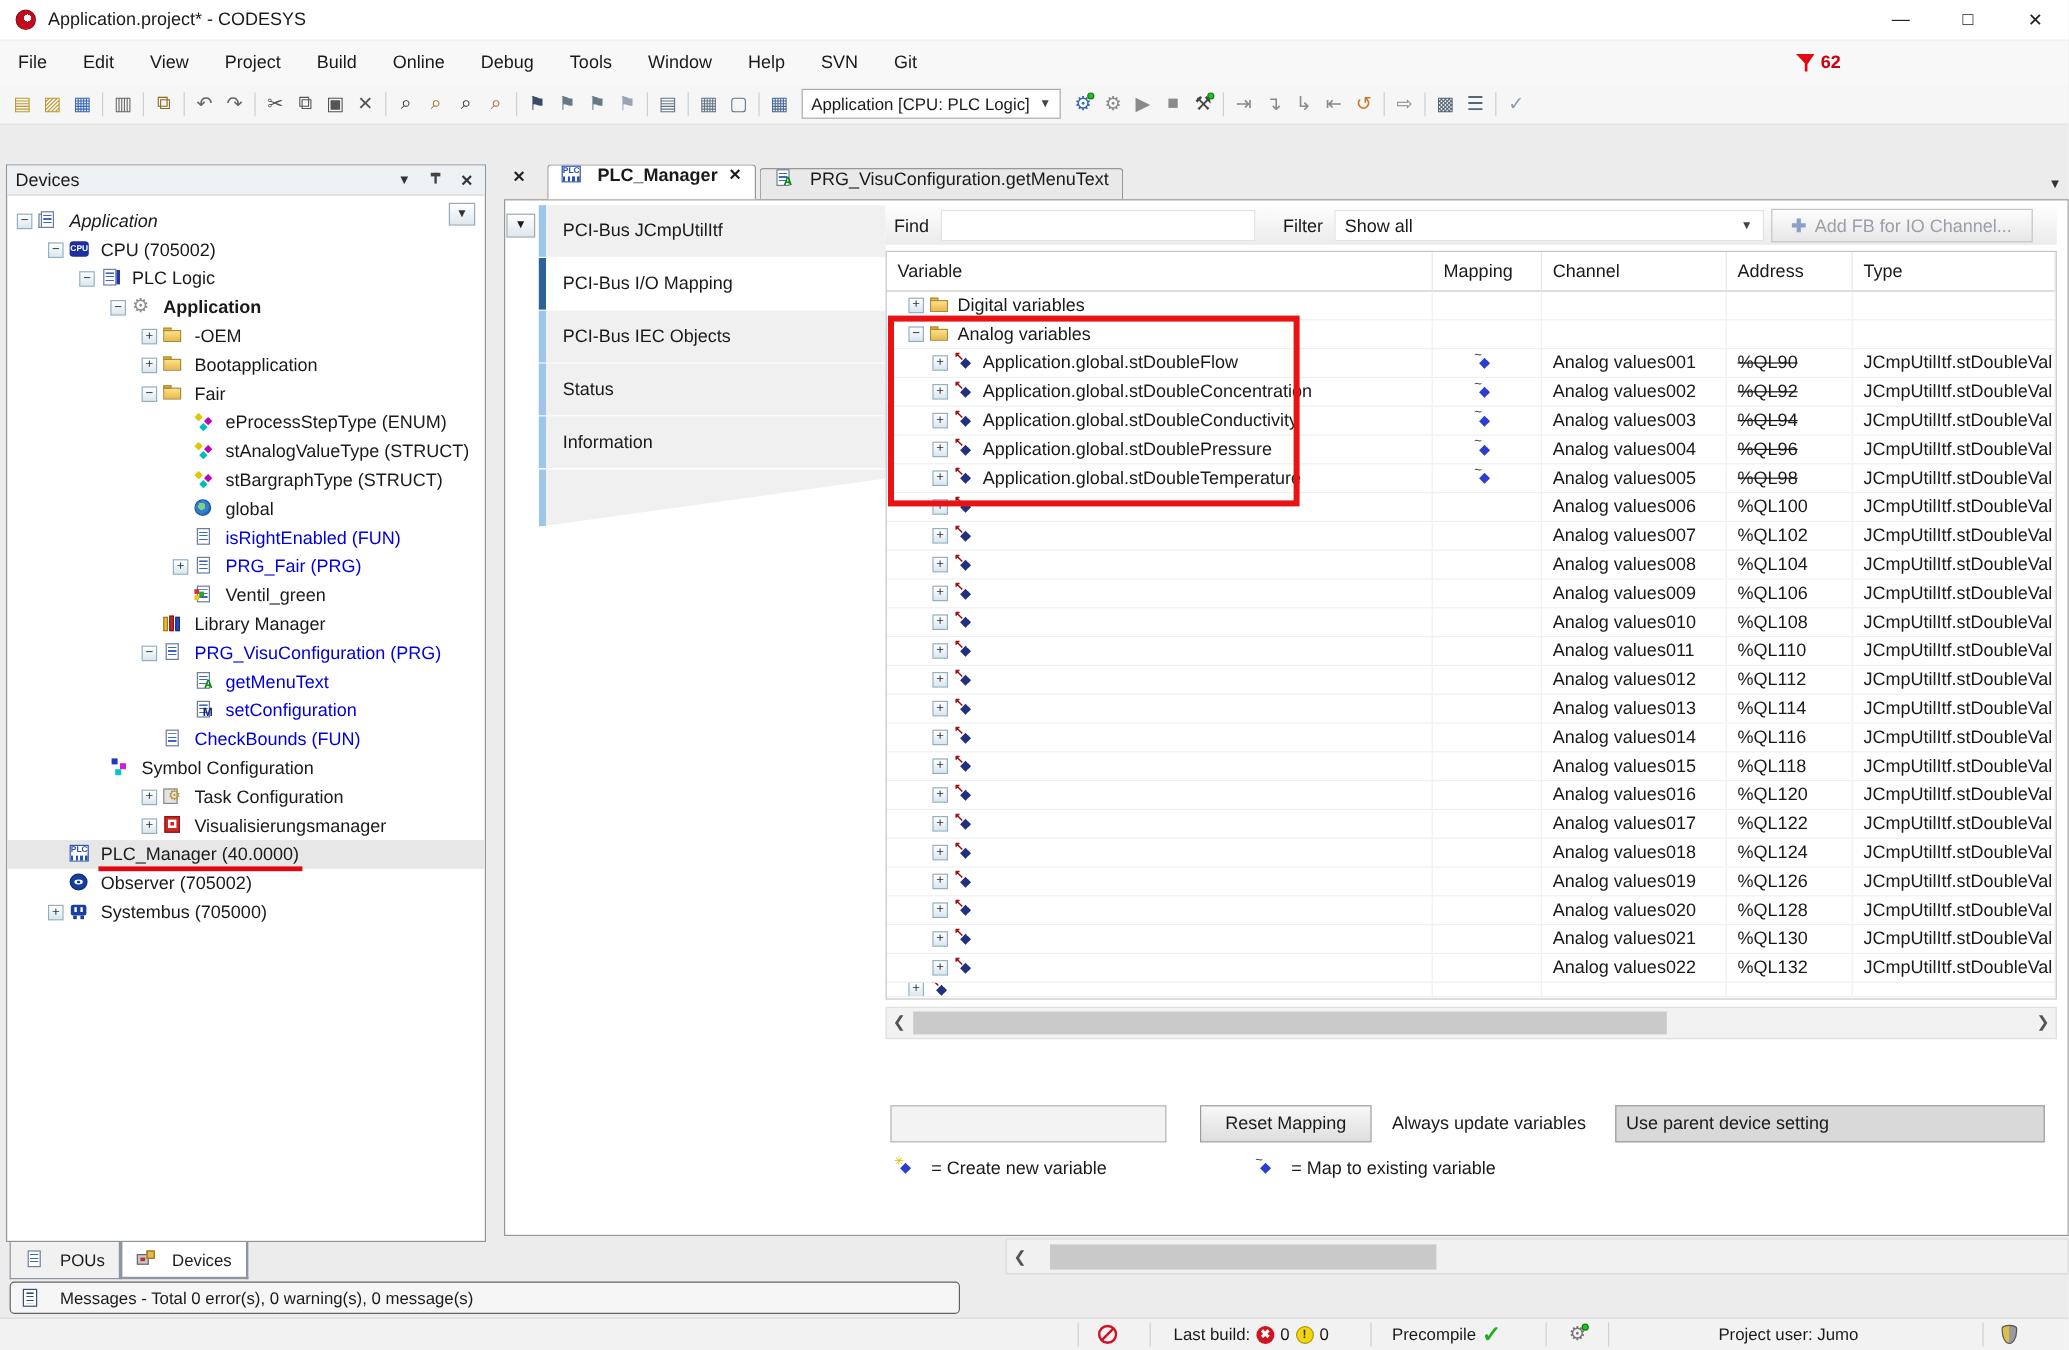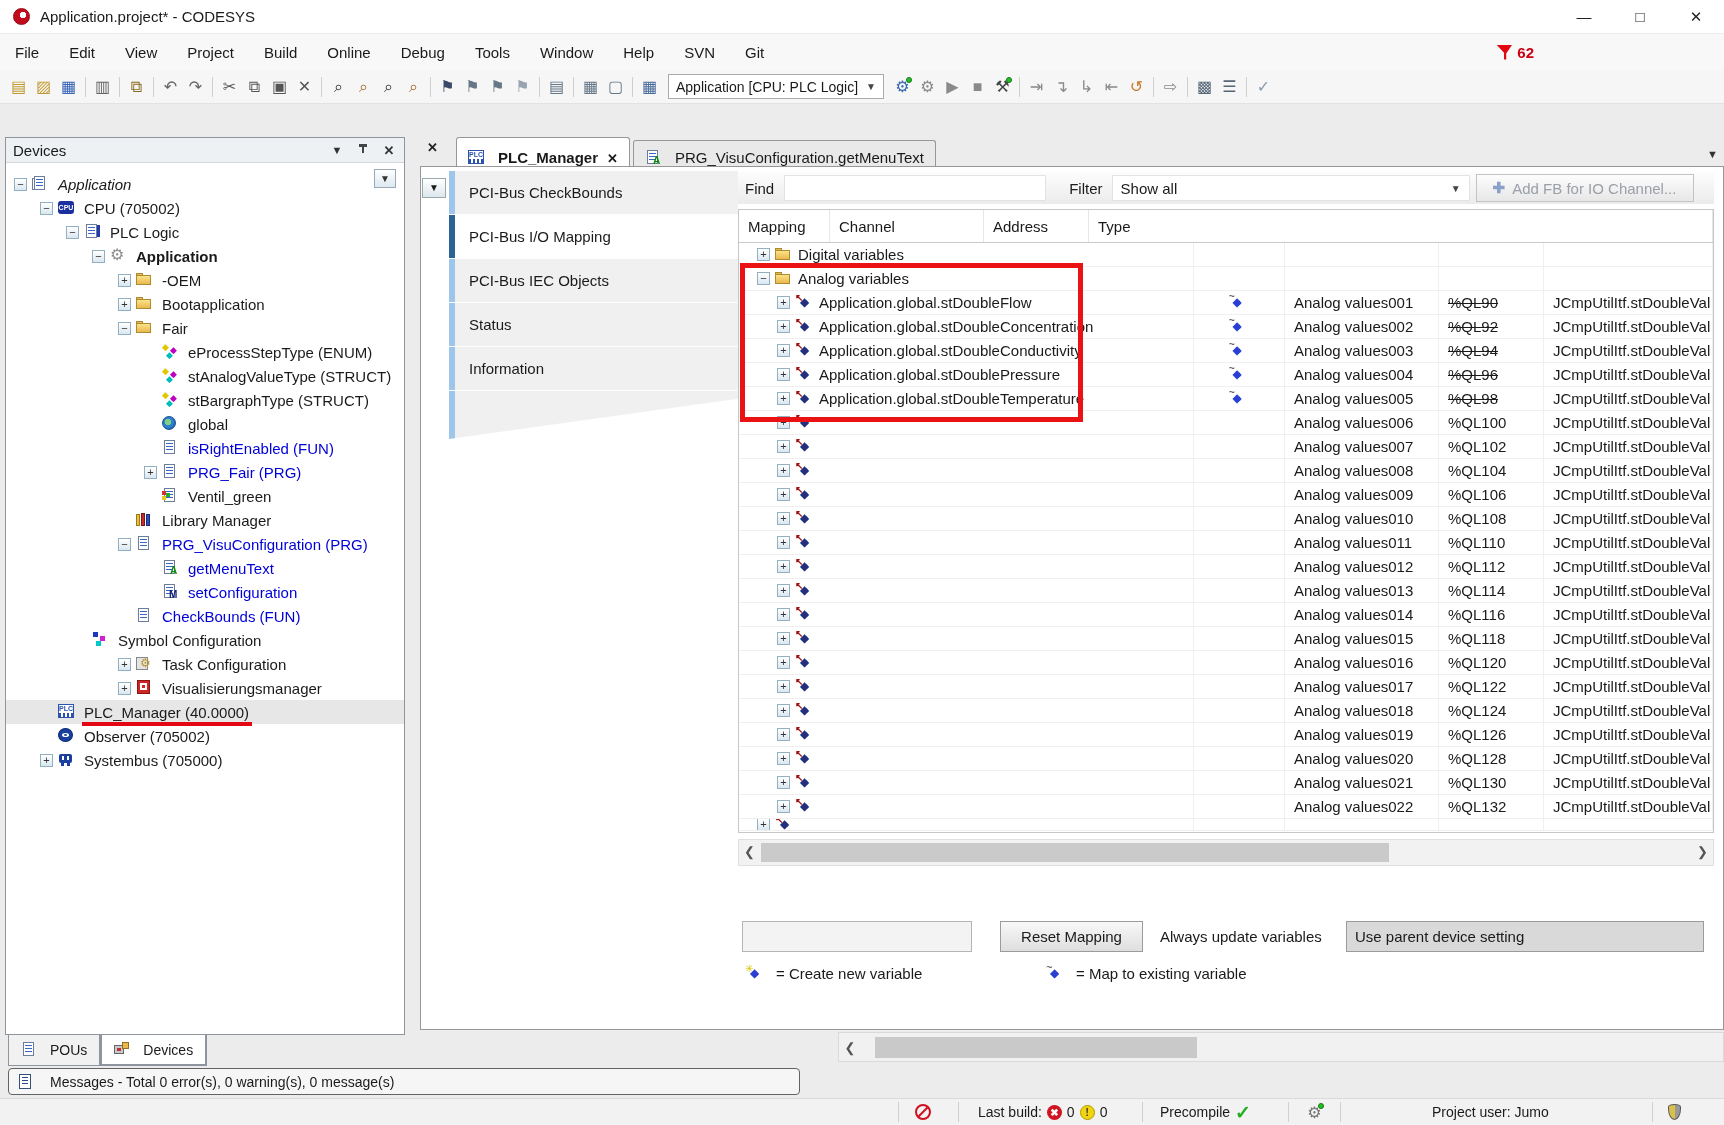--- a/index.html
+++ b/index.html
@@ -80,21 +80,21 @@
   #br-scroll .arr { width:22px; text-align:center; font-size:13px; color:#555; }
   #br-thumb { position:absolute; left:36px; top:4px; width:322px; height:21px; background:#c9c9c9; }
 
   
   #editor { position:absolute; left:420px; top:137px; width:1304px; height:893px; }
   #tabstrip { position:relative; height:29px; }
   #ts-close { position:absolute; left:7px; top:3px; font-size:13px; font-weight:bold; color:#222; }
   #ts-dd { position:absolute; left:2px; top:41px; width:24px; height:20px; border:1px solid #9aa;
     background:linear-gradient(#fff,#dde7ee); font-size:10px; text-align:center; line-height:18px; z-index:8; }
   #etabs { position:absolute; left:36px; bottom:0; display:flex; align-items:flex-end; }
-  .etab { height:26px; display:flex; align-items:flex-end; gap:7px; padding:0 11px; margin-right:3px;
+  .etab { height:26px; display:flex; align-items:flex-start; gap:7px; padding:0 11px; margin-right:3px;
     background:#e9e9e9; border:1px solid #979797; border-bottom:none; border-radius:3px 3px 0 0; font-size:15px; }
   .etab.active { height:29px; background:#fff; font-weight:bold; z-index:3; }
   .etab .x { font-weight:bold; font-size:13px; margin-left:2px; }
   #tabstrip-dd { position:absolute; right:6px; bottom:6px; font-size:11px; color:#333; }
   #content { position:absolute; left:0; top:29px; width:1304px; height:864px; background:#fff;
     border:1px solid #979797; }
 
   
   #subtabs { position:absolute; left:28px; top:4px; width:289px; }
   .stab { height:44px; background:#f0f0f0; display:flex; align-items:center; padding-left:20px;
@@ -627,21 +627,21 @@
           </span>
           <span>PRG_VisuConfiguration.getMenuText</span>
         </span>
       </div>
     <span id="tabstrip-dd">▼</span>
   </div>
   <div id="ts-dd">▼</div>
 
   <div id="content">
     <div id="subtabs">
-        <div class="stab">PCI-Bus CheckBounds</div>
+        <div class="stab">PCI-Bus JCmpUtilItf</div>
         <div class="stab active">PCI-Bus I/O Mapping</div>
         <div class="stab">PCI-Bus IEC Objects</div>
         <div class="stab">Status</div>
         <div class="stab">Information</div>
         <div id="subtail"></div>
       </div>
 
     <div id="findrow">
       <span id="find-label">Find</span>
       <span id="find-input"></span>
@@ -651,20 +651,21 @@
         <span class="dd">▼</span>
       </span>
       <span id="addfb">
         <span class="plus">✚</span>
         <span>Add FB for IO Channel...</span>
       </span>
     </div>
 
     <div id="table">
       <div id="thead">
+          <div class="hc col-var">Variable</div>
           <div class="hc col-map">Mapping</div>
           <div class="hc col-ch">Channel</div>
           <div class="hc col-addr">Address</div>
           <div class="hc col-type">Type</div>
         </div>
       <div id="tbody">
           <div class="r group">
             <div class="c cv col-var">
               <span class="tbox">+</span>
               <span class="ic">

